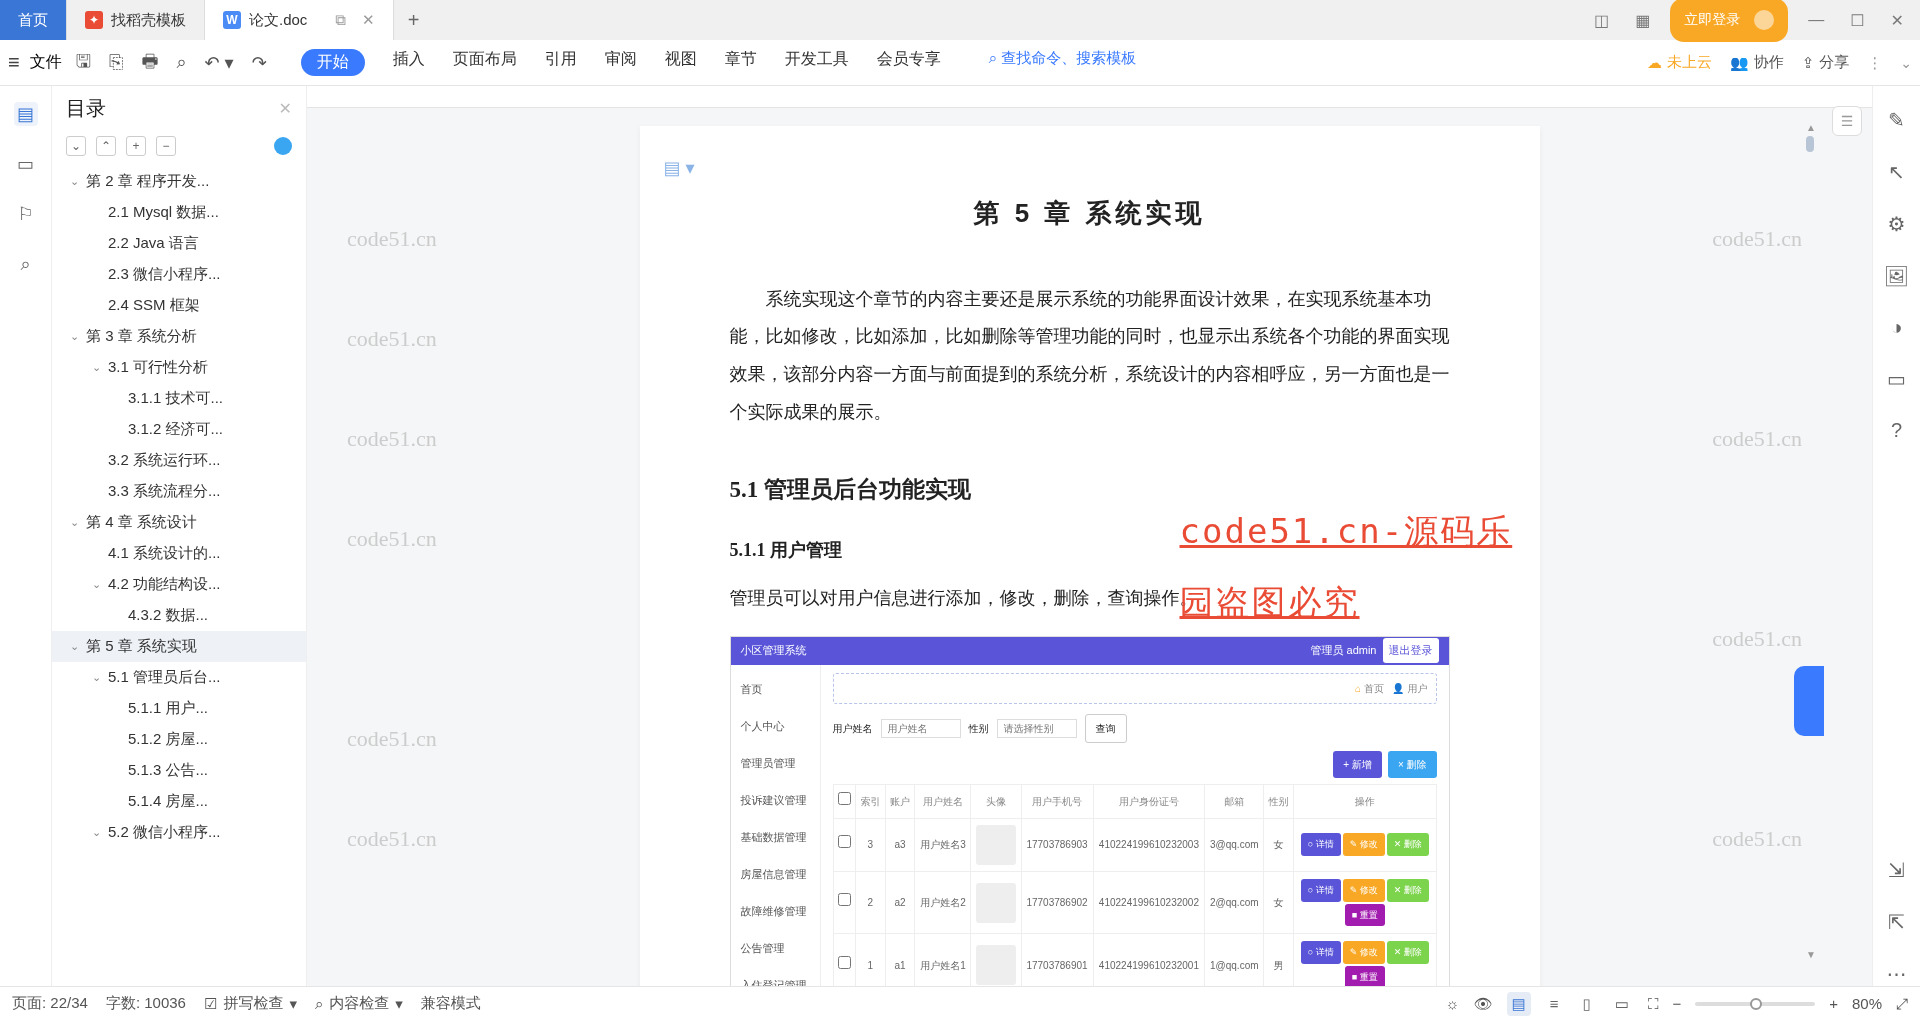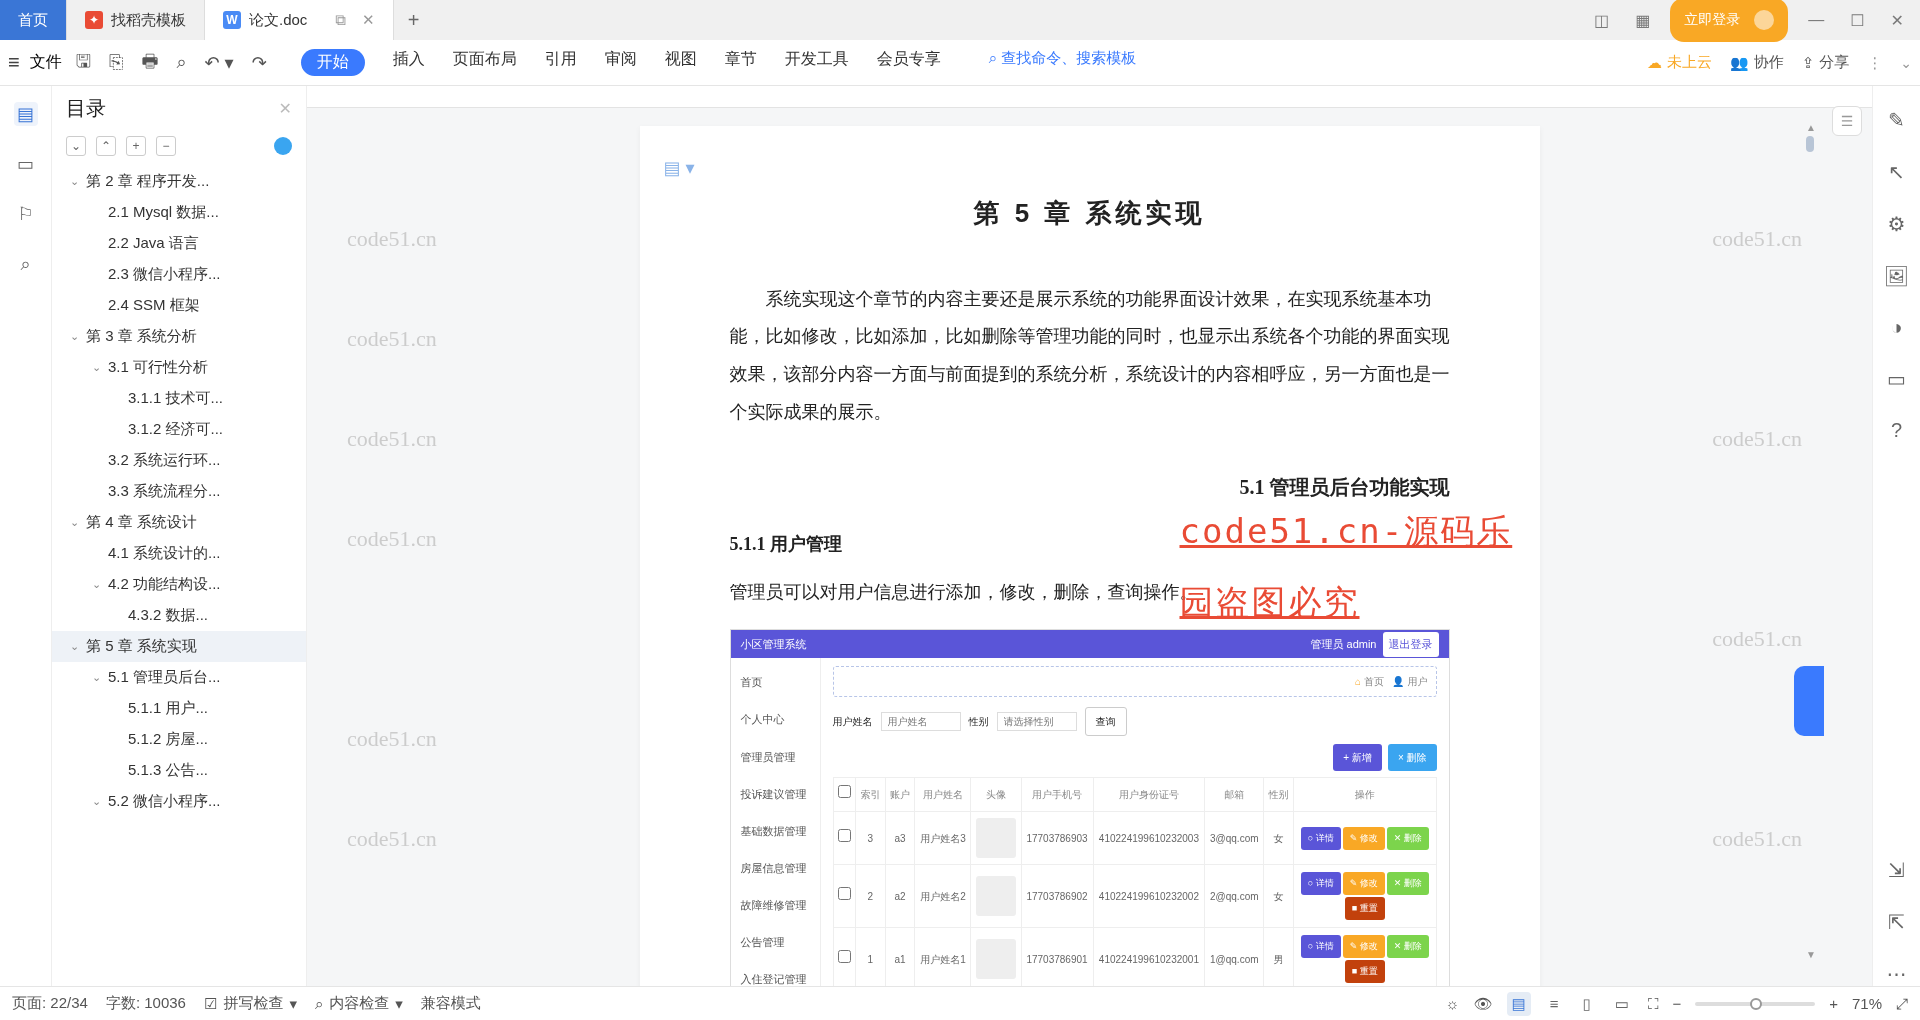--- a/index.html
+++ b/index.html
@@ -58,21 +58,21 @@
 .outline-tree .node.sel { background: #eef2f7; }
 .outline-tree .chev { color: #888; font-size: 11px; width: 12px; }
 
 
 .doccanvas { flex: 1; background: #f5f6f7; position: relative; overflow: hidden; display: flex; justify-content: center; }
 .ruler { position: absolute; top: 0; left: 0; right: 0; height: 22px; background: #fff; border-bottom: 1px solid #e3e3e3; }
 .page { position: absolute; top: 40px; width: 900px; background: #fff; box-shadow: 0 2px 6px rgba(0,0,0,0.05); padding: 60px 90px 40px 90px; font-size: 18px; line-height: 2.1; color: #222; }
 .page .doc-icon { position: absolute; left: 24px; top: 24px; display: flex; align-items: center; color: #8ab3e8; font-size: 18px; gap: 4px; }
 .page h1 { text-align: center; font-size: 26px; font-weight: bold; margin-bottom: 40px; letter-spacing: 4px; }
 .page .para { text-indent: 2em; font-family: SimSun, serif; }
-.page h2 { font-size: 20px; margin: 34px 0 18px; font-family: SimSun, serif; text-align: right; }
+.page h2 { font-size: 23px; margin: 34px 0 18px; font-family: SimSun, serif; }
 .page h3 { font-size: 18px; margin: 10px 0; font-family: SimSun, serif; }
 .page .intro { margin: 6px 0; font-family: SimSun, serif; }
 .screenshot { margin-top: 18px; border: 1px solid #ddd; }
 
 .watermark { position: absolute; color: #ccc; font-size: 22px; pointer-events: none; font-family: Liberation Serif, serif; }
 .overlay-text { position: absolute; color: #e94b35; font-size: 34px; font-weight: 500; left: 540px; top: 370px; letter-spacing: 2px; font-family: monospace; text-decoration: underline; }
 
 
 .app { width: 100%; font-size: 11px; }
 .app-top { background: #5a55d8; color: #fff; height: 28px; display: flex; align-items: center; padding: 0 10px; }
@@ -87,21 +87,21 @@
 .app-filter { display: flex; gap: 8px; align-items: center; margin-bottom: 8px; font-size: 10px; }
 .app-filter input, .app-filter select { border: 1px solid #ddd; padding: 3px 6px; font-size: 10px; width: 80px; }
 .app-filter .qbtn { border: 1px solid #ccc; background: #fff; padding: 3px 10px; border-radius: 3px; }
 .app-actions { display: flex; gap: 6px; justify-content: flex-end; margin-bottom: 6px; }
 .app-actions .b { padding: 3px 10px; border-radius: 3px; color: #fff; font-size: 10px; }
 .b.add { background: #5a55d8; } .b.del { background: #3aa5f0; }
 .app-table { width: 100%; border-collapse: collapse; font-size: 10px; }
 .app-table th, .app-table td { border: 1px solid #eee; padding: 6px 4px; text-align: center; color: #666; }
 .app-table th { color: #888; font-weight: normal; }
 .tbtn { padding: 2px 7px; border-radius: 3px; color: #fff; font-size: 9px; display: inline-block; margin: 1px; }
-.tbtn.detail { background: #5a55d8; } .tbtn.edit { background: #f9a825; } .tbtn.delete { background: #7cd44c; } .tbtn.extra { background: #c2410c; }
+.tbtn.detail { background: #5a55d8; } .tbtn.edit { background: #f9a825; } .tbtn.delete { background: #7cd44c; } .tbtn.extra { background: #a21caf; }
 .avimg { width: 40px; height: 40px; background: #eee; border-radius: 3px; margin: 0 auto; }
 
 
 .rightfloat { position: absolute; right: 0; top: 0; width: 50px; display: flex; flex-direction: column; align-items: center; gap: 12px; padding-top: 20px; }
 .rightfloat .box { width: 30px; height: 30px; border: 1px solid #ddd; border-radius: 6px; display: flex; align-items: center; justify-content: center; color: #999; background: #fff; }
 .fartools { width: 48px; border-left: 1px solid #eee; display: flex; flex-direction: column; align-items: center; gap: 28px; padding-top: 22px; color: #666; font-size: 20px; }
 .fartools .spacer { flex: 1; }
 .feedback-tab { position: absolute; right: 48px; top: 580px; width: 30px; height: 70px; background: #3a7afe; border-radius: 10px 0 0 10px; }
 
 .scrollbar { position: absolute; right: 56px; top: 50px; bottom: 40px; width: 12px; }
@@ -271,20 +271,24 @@
           <span class="chev"></span>
           <span>5.1.1 用户...</span>
         </div>
         <div class="node lv3">
           <span class="chev"></span>
           <span>5.1.2 房屋...</span>
         </div>
         <div class="node lv3">
           <span class="chev"></span>
           <span>5.1.3 公告...</span>
+        </div>
+        <div class="node lv3">
+          <span class="chev"></span>
+          <span>5.1.4 房屋...</span>
         </div>
         <div class="node lv2">
           <span class="chev">⌄</span>
           <span>5.2 微信小程序...</span>
         </div>
       </div>
   </div>
 
   <div class="doccanvas">
     <div class="ruler"></div>
@@ -453,16 +457,16 @@
     <span class="viewbtn active">▤</span>
     <span class="viewbtn">≡</span>
     <span class="viewbtn">▯</span>
     <span class="viewbtn">▭</span>
     <span>⛶</span>
     <span>−</span>
     <div class="zoomtrack">
         <div class="knob"></div>
       </div>
     <span>+</span>
-    <span>71%</span>
+    <span>80%</span>
     <span>⤢</span>
   </div>
 </div>
 
 </body></html>

